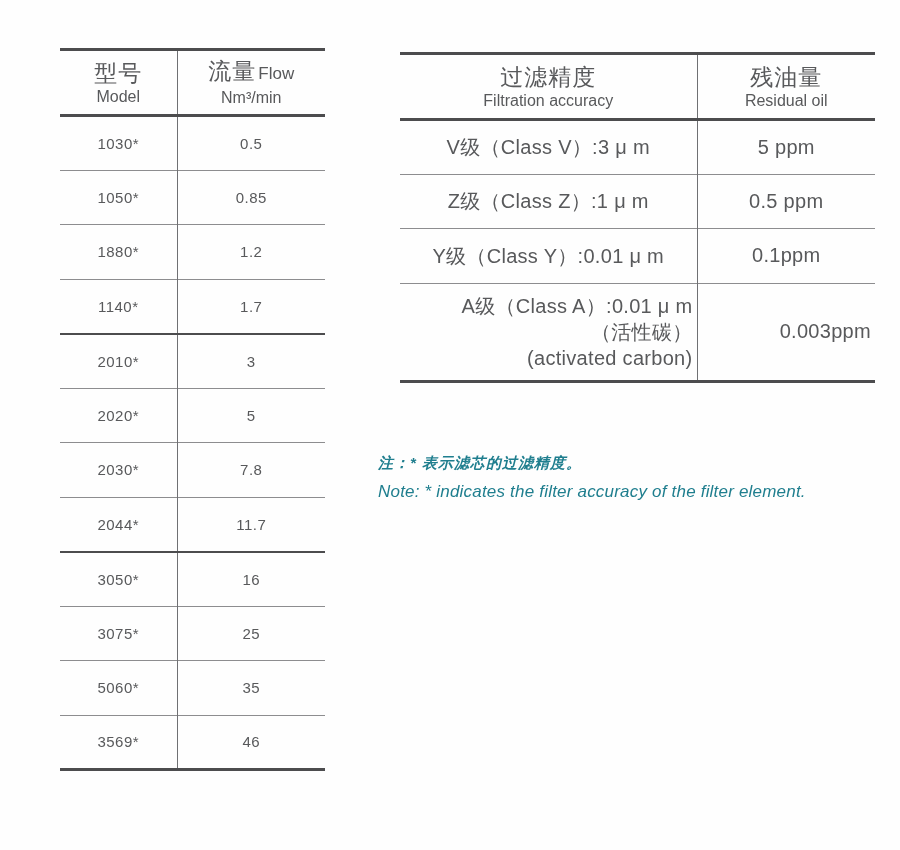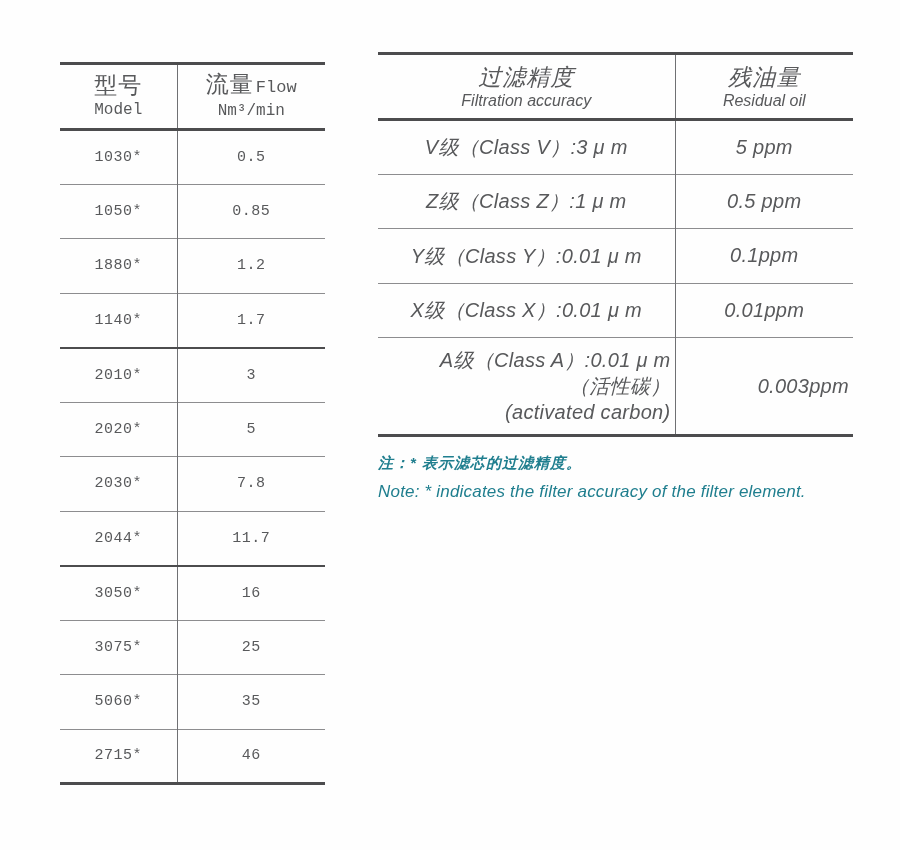--- a/index.html
+++ b/index.html
@@ -44,25 +44,25 @@
   }
   table.spec tbody tr td{
     border-top:1.4px solid var(--border-thin);
     height:54.5px;
     font-size:15px;
     letter-spacing:0.5px;
   }
   table.spec tbody tr:first-child td{border-top:none;}
   table.spec tbody tr.group-start td{border-top:2.6px solid var(--border-thick);}
 
-  #left-table{left:60px;top:62px;width:265px;font-family:Liberation Mono, monospace;}
+  #left-table{left:60px;top:48px;width:265px;}
   #left-table .c1{width:117px;}
   #left-table .c2{width:148px;}
 
-  #right-table{left:378px;top:52px;width:475px;font-style:italic;}
+  #right-table{left:400px;top:52px;width:475px;}
   #right-table .c1{width:297px;}
   #right-table .c2{width:178px;}
   #right-table tbody td{font-size:20px;letter-spacing:0.3px;}
   #right-table tbody td.c1 div{line-height:26px;}
   #right-table tbody tr.tall td{padding:9px 4px;text-align:right;}
 
   .hdr-zh{font-size:23px;letter-spacing:1px;line-height:26px;}
   .hdr-en{font-size:16px;line-height:19px;margin-top:1px;}
   .hdr-en-inline{font-size:17px;letter-spacing:0;margin-left:2px;}
 
@@ -133,21 +133,21 @@
         </tr>
         <tr>
           <td class="c1">3075*</td>
           <td class="c2">25</td>
         </tr>
         <tr>
           <td class="c1">5060*</td>
           <td class="c2">35</td>
         </tr>
         <tr>
-          <td class="c1">2715*</td>
+          <td class="c1">3569*</td>
           <td class="c2">46</td>
         </tr>
       </tbody>
   </table>
 
   <table class="spec" id="right-table">
     <thead>
       <tr>
         <th class="c1">
           <div class="hdr-zh">过滤精度</div>
@@ -171,26 +171,20 @@
             <div>Z级（Class Z）:1 μ m</div>
           </td>
           <td class="c2">0.5 ppm</td>
         </tr>
         <tr>
           <td class="c1">
             <div>Y级（Class Y）:0.01 μ m</div>
           </td>
           <td class="c2">0.1ppm</td>
         </tr>
-        <tr>
-          <td class="c1">
-            <div>X级（Class X）:0.01 μ m</div>
-          </td>
-          <td class="c2">0.01ppm</td>
-        </tr>
         <tr class="tall">
           <td class="c1">
             <div>A级（Class A）:0.01 μ m</div>
             <div>（活性碳）</div>
             <div>(activated carbon)</div>
           </td>
           <td class="c2">0.003ppm</td>
         </tr>
       </tbody>
   </table>

